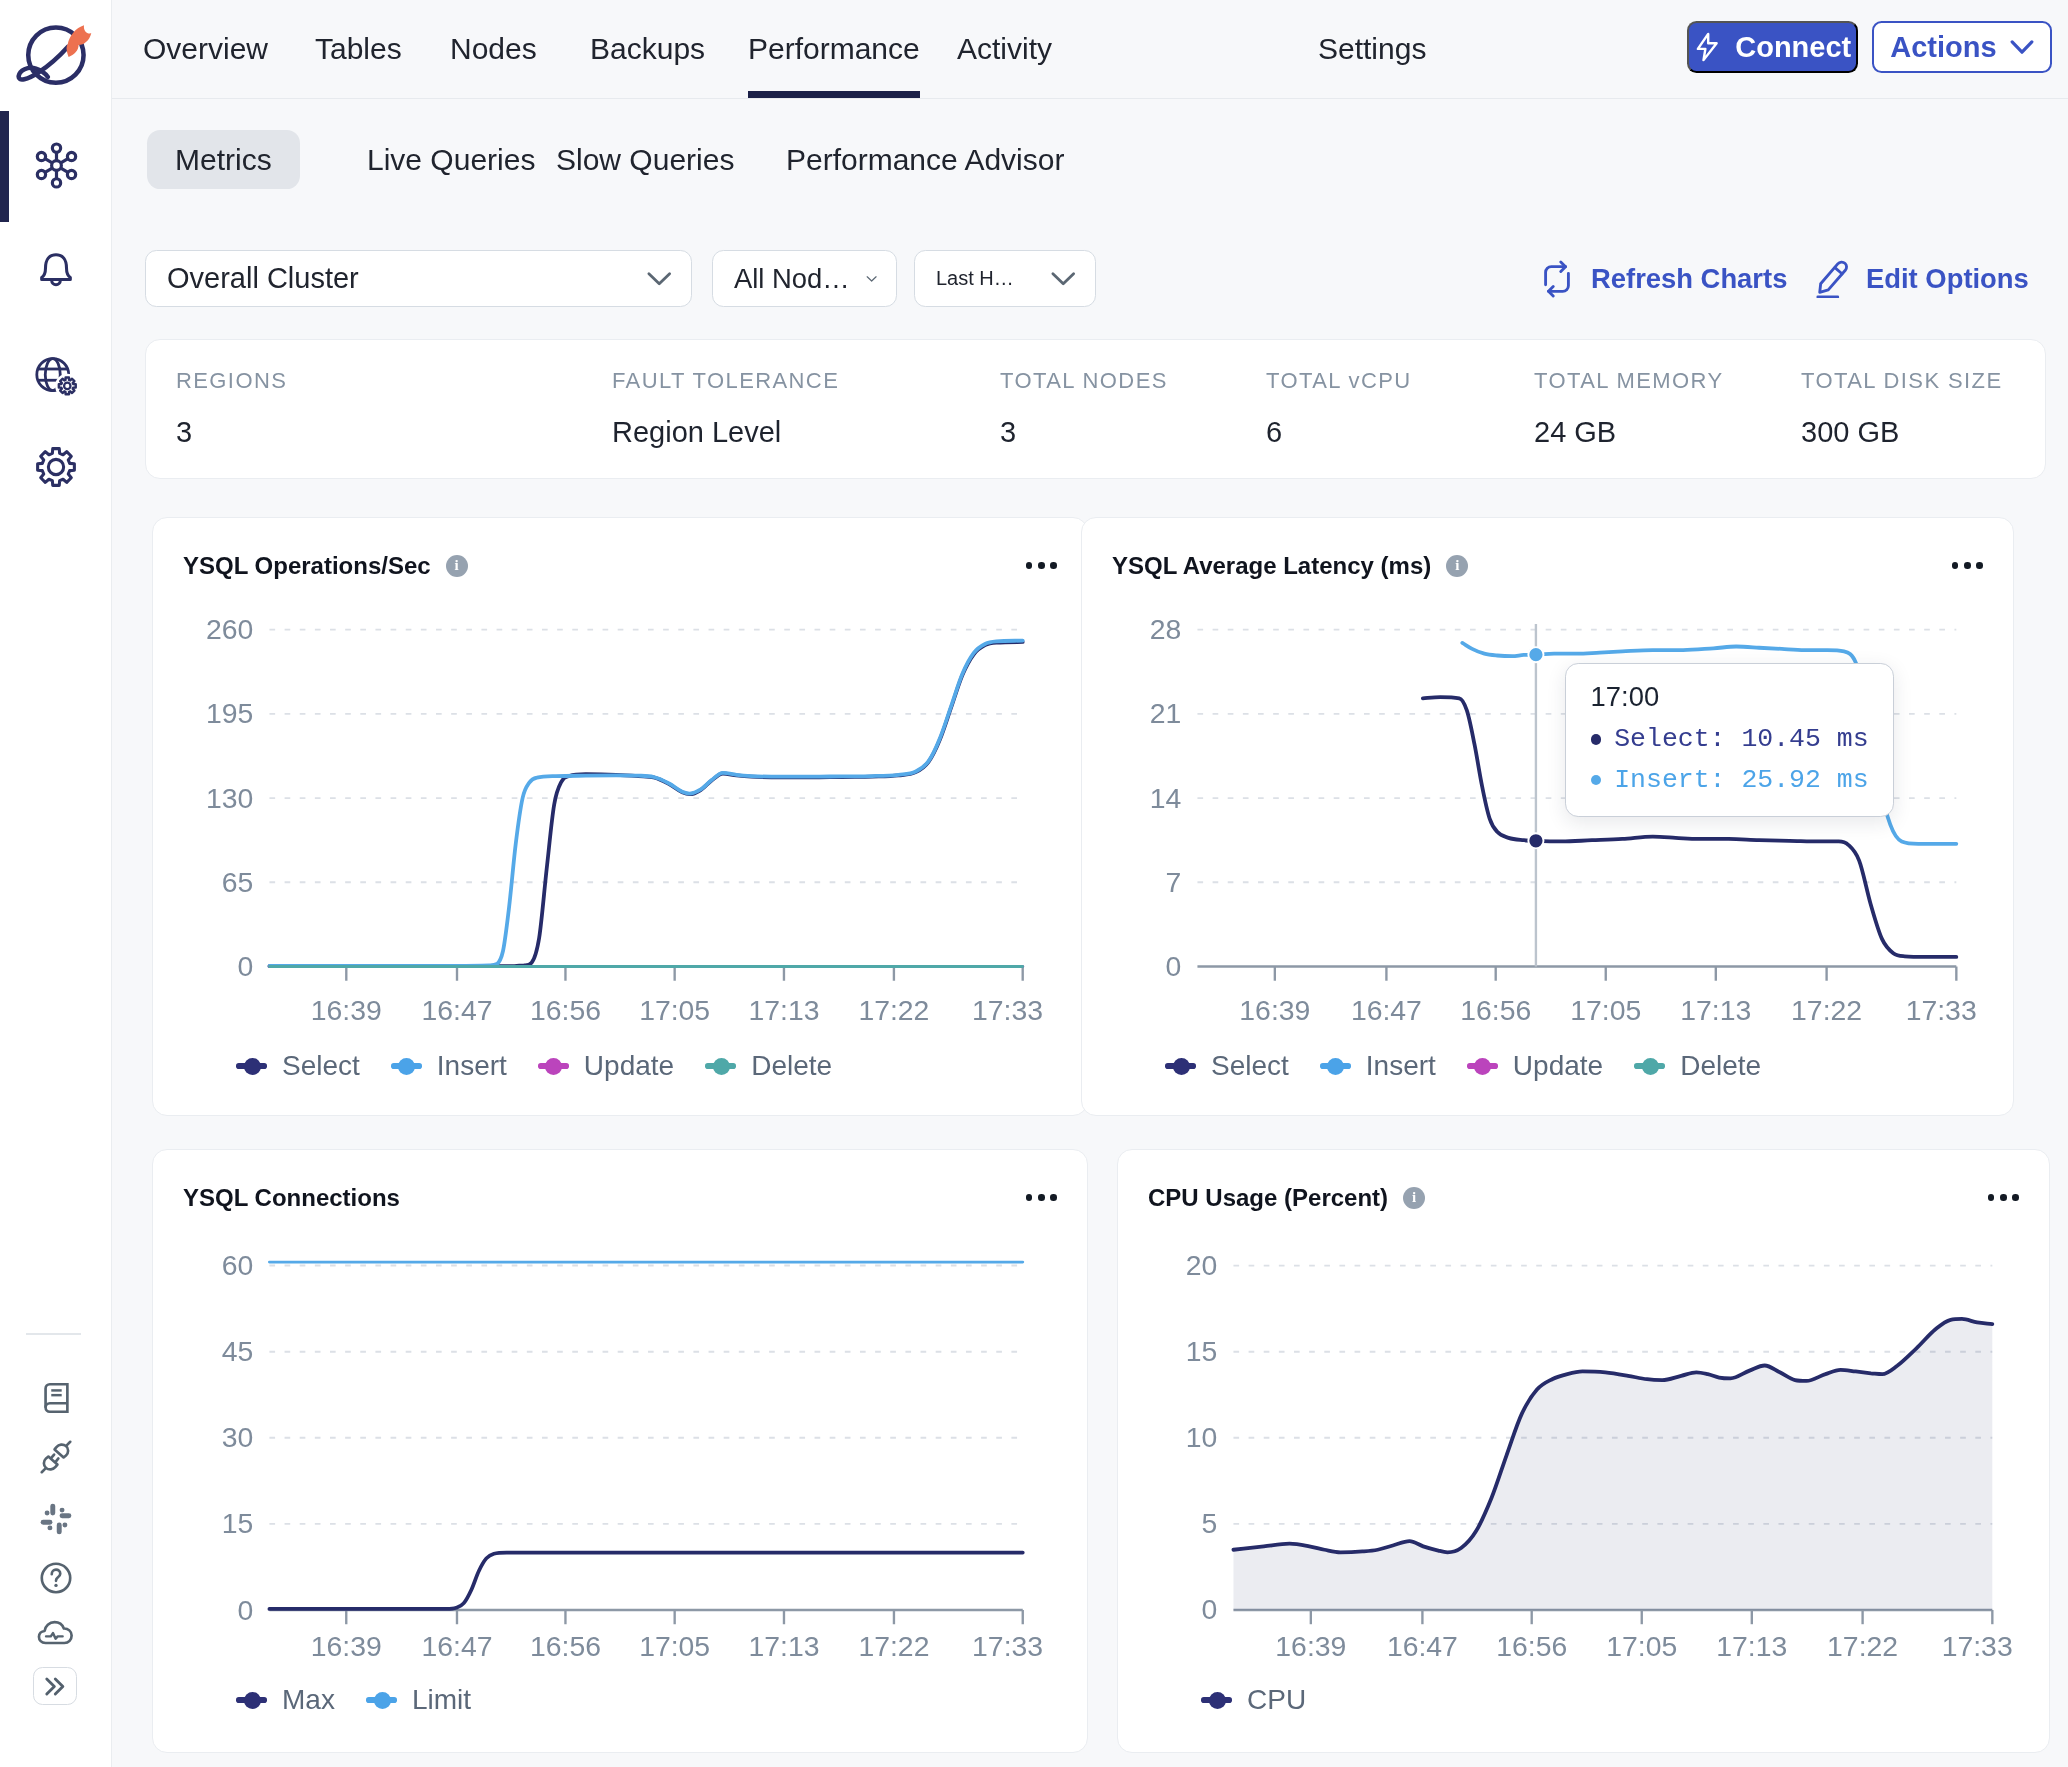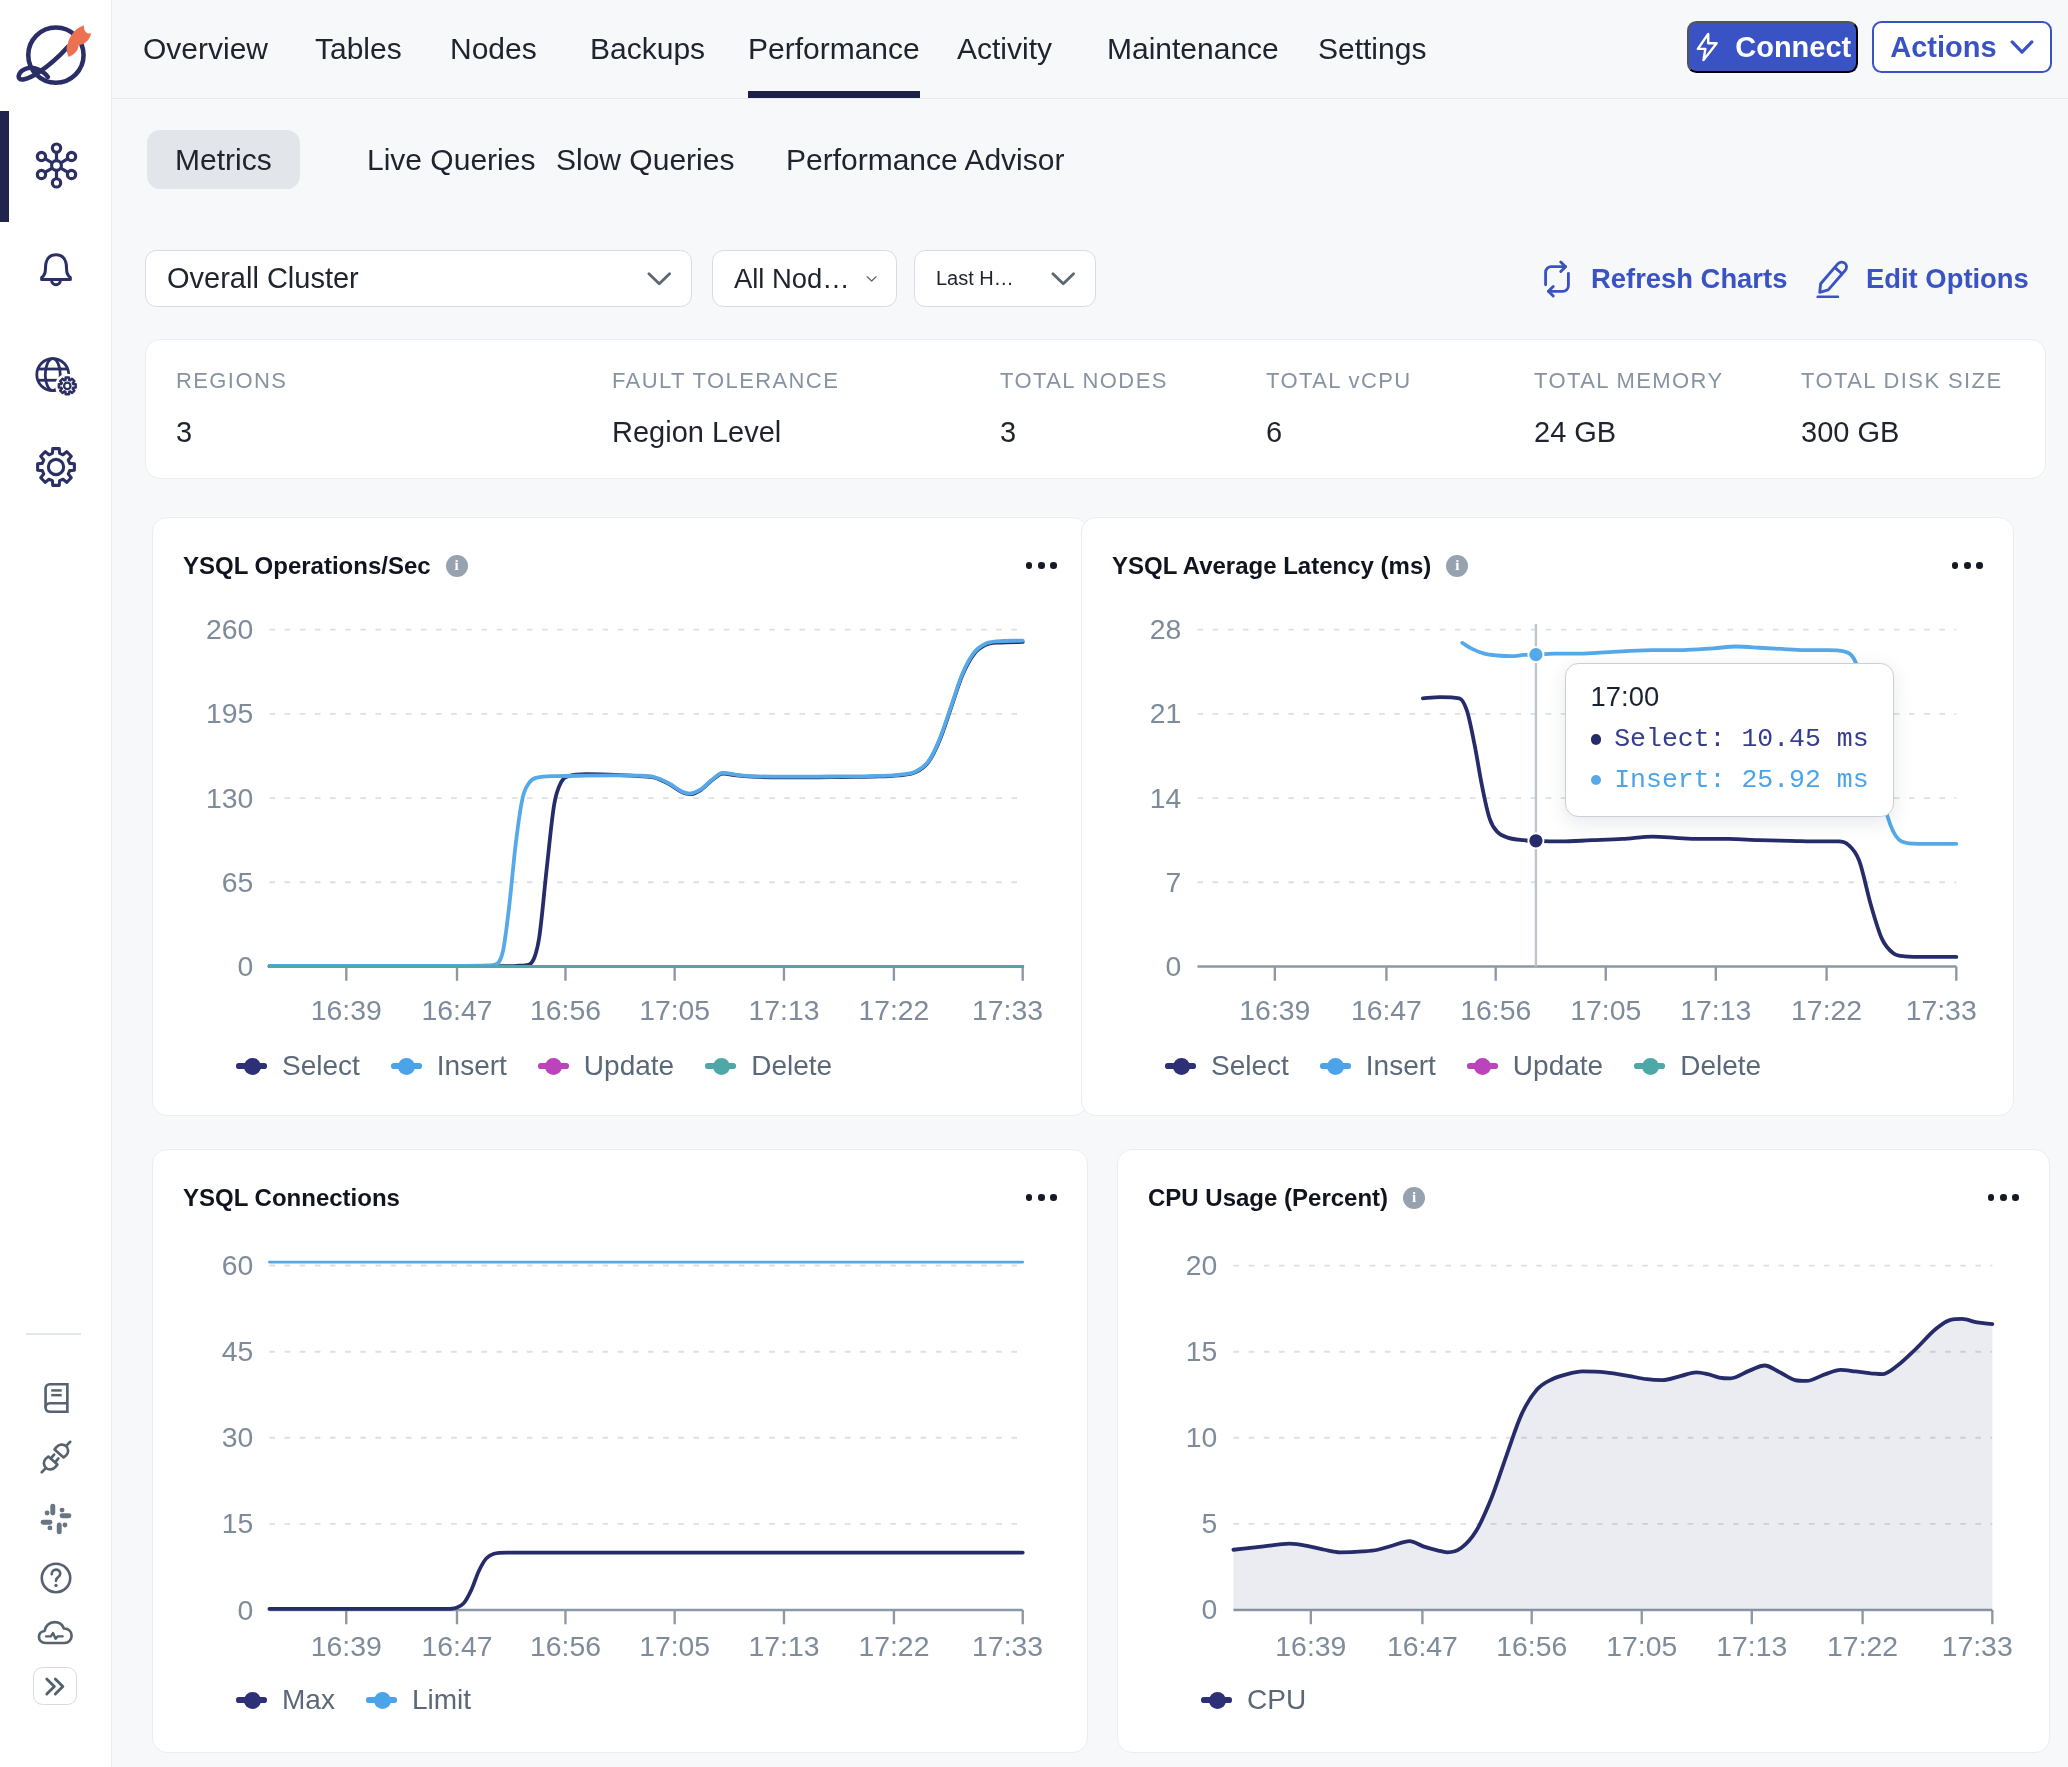--- a/index.html
+++ b/index.html
@@ -189,21 +189,20 @@
 
   <div class="main">
     <header class="topnav">
       <nav class="tabs">
           <div class="tab" style="left: 31px;">Overview</div>
           <div class="tab" style="left: 203px;">Tables</div>
           <div class="tab" style="left: 338px;">Nodes</div>
           <div class="tab" style="left: 478px;">Backups</div>
           <div class="tab active" style="left: 636px;">Performance</div>
           <div class="tab" style="left: 845px;">Activity</div>
-          <div class="tab" style="left: 995px;">Maintenance</div>
           <div class="tab" style="left: 1206px;">Settings</div>
         </nav>
       <button class="btn-connect">
         <svg width="26.5" height="30" viewBox="0 0 28 32">
           <path d="M 15 2 L 4 18 L 12 18 L 10 30 L 24 12 L 15 12 Z" fill="none" stroke="#fff" stroke-width="2.6" stroke-linejoin="round"></path>
         </svg>
         <span>Connect</span>
       </button>
       <button class="btn-actions">
         <span>Actions</span>

